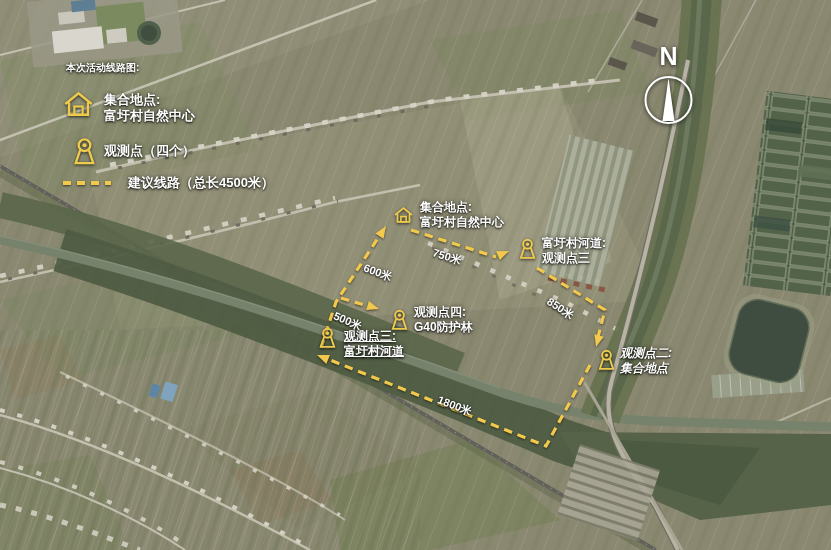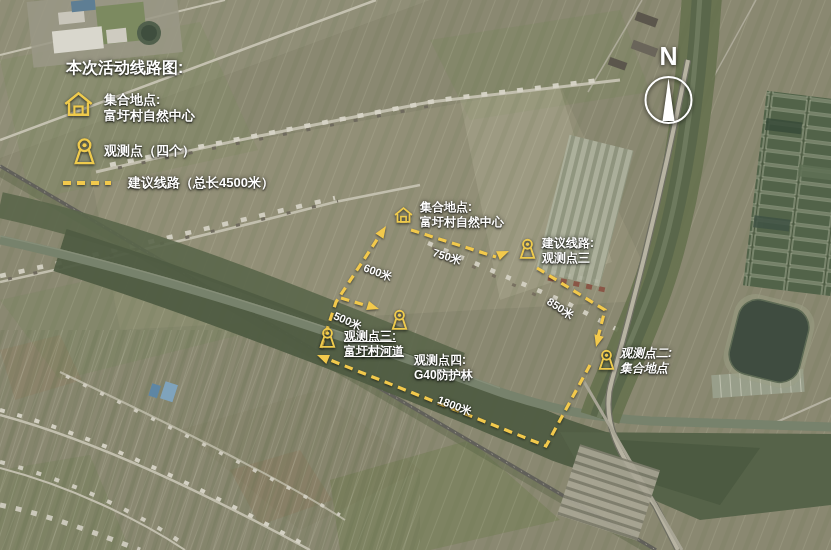--- a/index.html
+++ b/index.html
@@ -9,21 +9,21 @@
     background:#8a8871;
   }
   .stage svg.bg{position:absolute;inset:0;display:block;}
   .overlay{position:absolute;inset:0;pointer-events:none;}
   
   .wlabel{
     position:absolute;color:var(--label-color,#fff);font-weight:700;
     font-size:12px;line-height:15px;white-space:nowrap;
     text-shadow:0 1px 2px rgba(0,0,0,.9),0 0 4px rgba(0,0,0,.65);
   }
-  .legend-title{font-size:16px;}
+  .legend-title{font-size:10px;}
   .legend-item-label{font-size:13px;line-height:16px;}
   .dist{
     position:absolute;color:var(--label-color,#fff);font-weight:700;font-size:11px;
     text-shadow:0 1px 2px rgba(0,0,0,.9),0 0 3px rgba(0,0,0,.6);
     transform-origin:left center;white-space:nowrap;
   }
   
   .icon{position:absolute;color:var(--icon-color,#efcb4d);
     filter:drop-shadow(0 1px 1.5px rgba(0,0,0,.75));}
   .icon svg{display:block;width:100%;height:100%;}
@@ -246,21 +246,21 @@
 
   <div>
     <div class="icon" style="left:518px;top:237px;width:19px;height:24px;">
       <svg viewBox="0 0 30 36">
         <circle class="stroke" stroke-width="3" cx="15" cy="10.5" r="7"></circle>
         <circle class="fill" cx="15" cy="10.5" r="2.6"></circle>
         <path class="stroke" stroke-width="3" d="M9.8 16 L4.5 32 L25.5 32 L20.2 16"></path>
       </svg>
     </div>
     <div class="wlabel" style="left:542px;top:236px;">
-      <div>建议线路:</div>
+      <div>富圩村河道:</div>
       <div>观测点三</div>
     </div>
   </div>
 
   <div>
     <div class="icon" style="left:597px;top:348px;width:19px;height:24px;">
       <svg viewBox="0 0 30 36">
         <circle class="stroke" stroke-width="3" cx="15" cy="10.5" r="7"></circle>
         <circle class="fill" cx="15" cy="10.5" r="2.6"></circle>
         <path class="stroke" stroke-width="3" d="M9.8 16 L4.5 32 L25.5 32 L20.2 16"></path>
@@ -287,21 +287,21 @@
   </div>
 
   <div>
     <div class="icon" style="left:390px;top:308px;width:19px;height:24px;">
       <svg viewBox="0 0 30 36">
         <circle class="stroke" stroke-width="3" cx="15" cy="10.5" r="7"></circle>
         <circle class="fill" cx="15" cy="10.5" r="2.6"></circle>
         <path class="stroke" stroke-width="3" d="M9.8 16 L4.5 32 L25.5 32 L20.2 16"></path>
       </svg>
     </div>
-    <div class="wlabel" style="left:414px;top:305px;margin-top:48px;">
+    <div class="wlabel" style="left:414px;top:305px;">
       <div>观测点四:</div>
       <div>G40防护林</div>
     </div>
   </div>
 
   <div class="dist" style="left:433px;top:245px;transform:rotate(17deg);">750米</div>
   <div class="dist" style="left:548px;top:293px;transform:rotate(33deg);">850米</div>
   <div class="dist" style="left:364px;top:260px;transform:rotate(20deg);">600米</div>
   <div class="dist" style="left:334px;top:308px;transform:rotate(23deg);">500米</div>
   <div class="dist" style="left:438px;top:392px;transform:rotate(21deg);">1800米</div>

